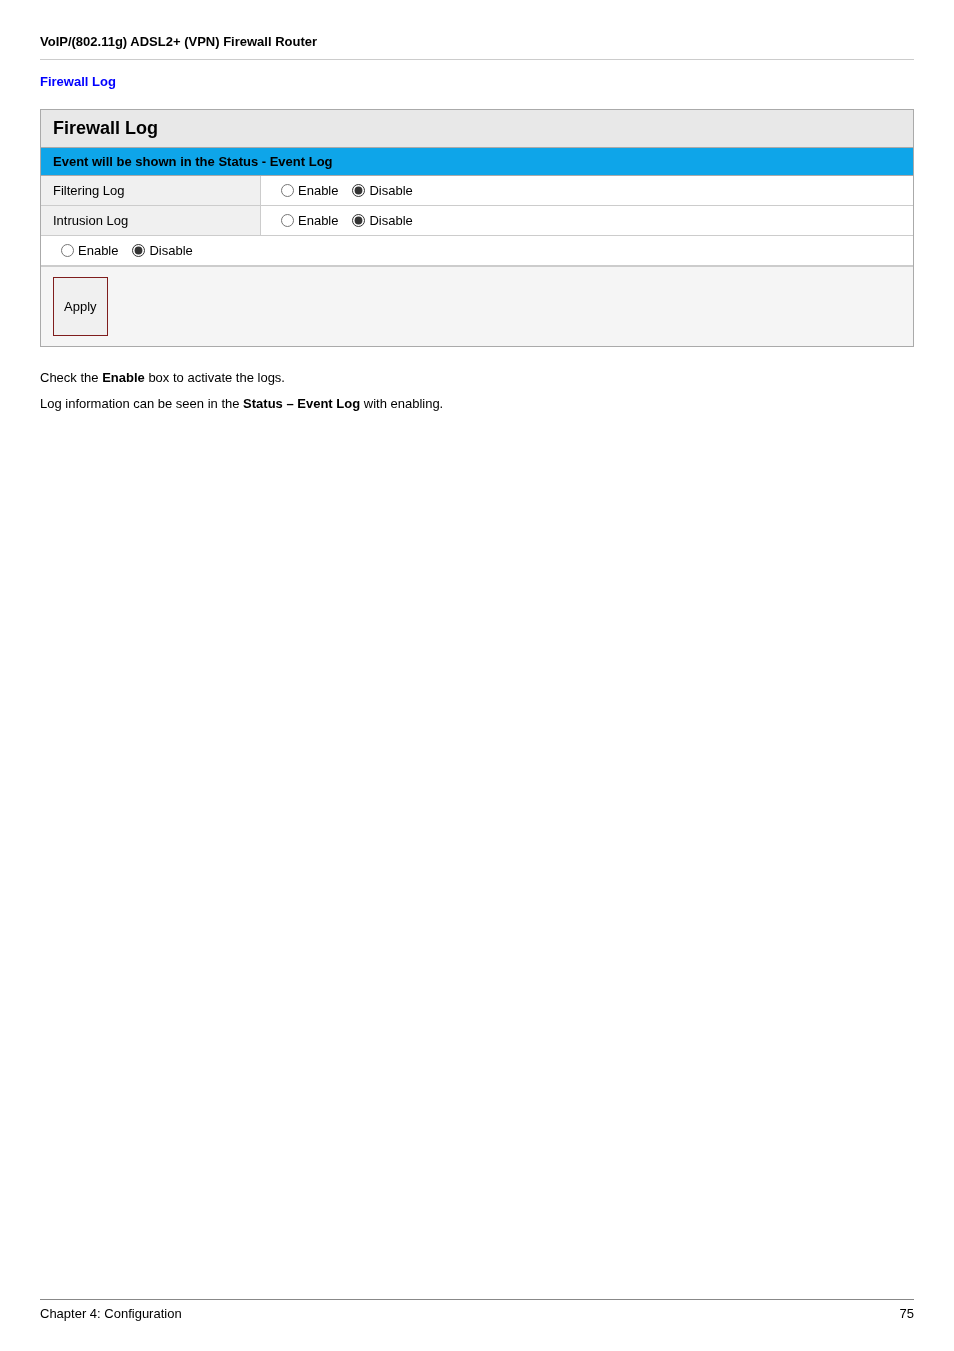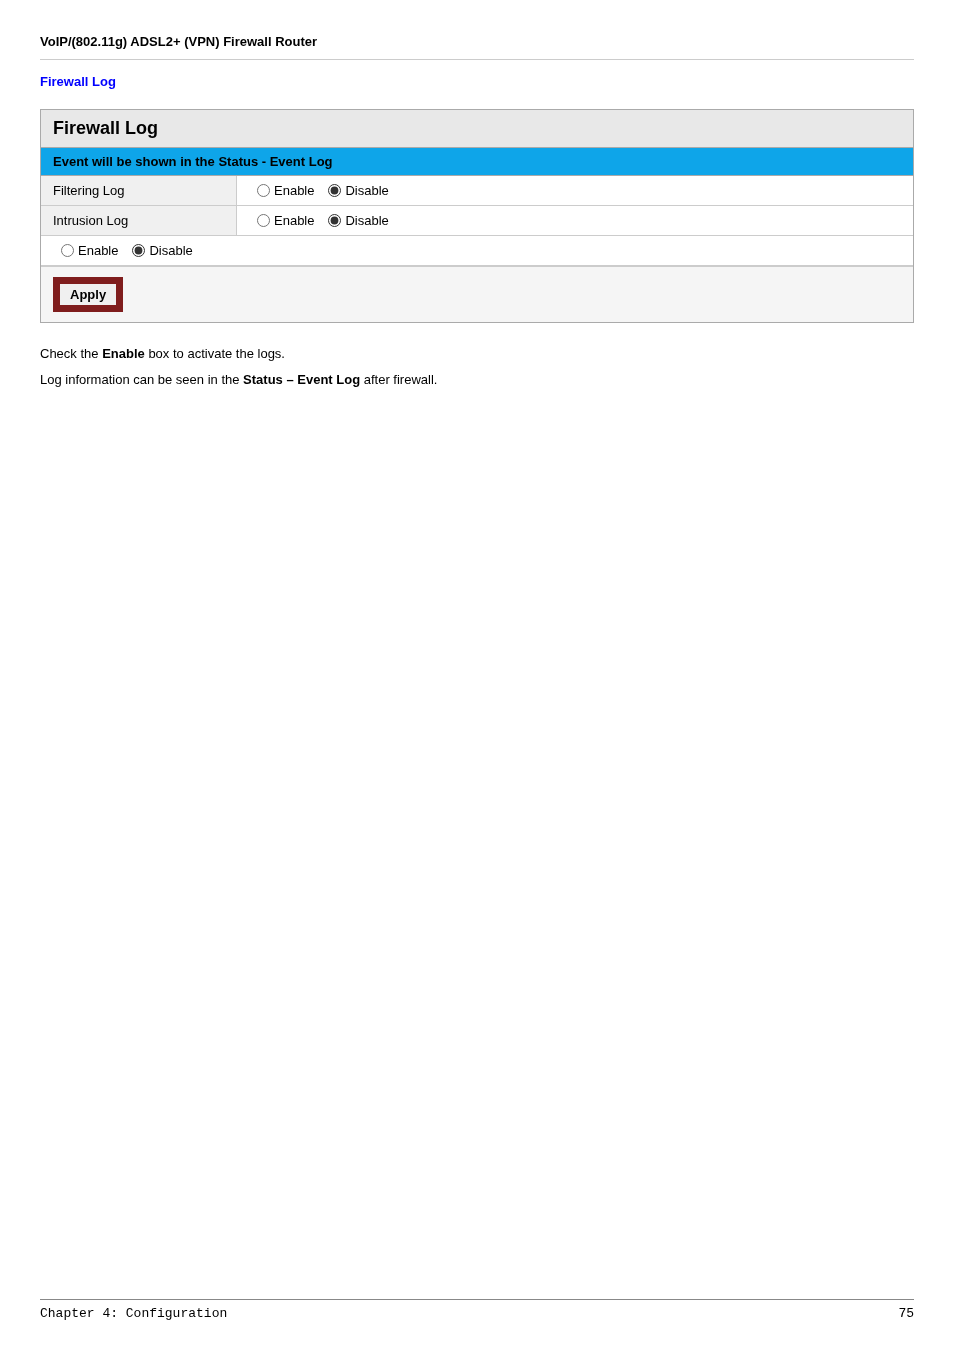--- a/index.html
+++ b/index.html
@@ -53,21 +53,21 @@
     }
     .log-row {
       display: flex;
       align-items: center;
       border-bottom: 1px solid #ccc;
     }
     .log-row:last-of-type {
       border-bottom: none;
     }
     .log-label {
-      width: 196px;
+      width: 220px;
       padding: 7px 12px;
       background: #f0f0f0;
       font-size: 13px;
       border-right: 1px solid #ccc;
     }
     .log-options {
       padding: 7px 20px;
       display: flex;
       align-items: center;
       gap: 14px;
@@ -80,46 +80,44 @@
     }
     .radio-label {
       font-size: 13px;
     }
     .apply-row {
       padding: 10px 12px;
       background: #f5f5f5;
       border-top: 1px solid #ccc;
     }
     .apply-btn {
-      padding: 3px 10px;
+      padding: 21px 10px;
       font-size: 13px;
       background: #f0f0f0;
-      border: 7px solid #7f1d1d;
+      border: 1px solid #7f1d1d;
       cursor: pointer;
-      font-weight: bold;
     }
     .description-section {
       margin-top: 10px;
       font-size: 13px;
       line-height: 1.7;
     }
     .description-section p {
       margin-bottom: 4px;
     }
     .footer-bar {
       position: absolute;
       bottom: 30px;
       left: 40px;
       right: 40px;
       border-top: 1px solid #888;
       display: flex;
       justify-content: space-between;
       padding-top: 6px;
       font-size: 13px;
-      font-family: Liberation Mono, monospace;
     }
     
     input[type="radio"] {
       width: 13px;
       height: 13px;
       accent-color: #333;
     }
   </style>
 </head>
 <body>
@@ -185,21 +183,21 @@
     </div>
 
   </div>
 
   
   <div class="description-section">
     <p>
       <span>Check the </span><strong>Enable</strong><span> box to activate the logs.</span>
     </p>
     <p>
-      <span>Log information can be seen in the </span><strong>Status – Event Log</strong><span> after firewall.</span>
+      <span>Log information can be seen in the </span><strong>Status – Event Log</strong><span> with enabling.</span>
     </p>
   </div>
 
 </div>
 
 <div class="footer-bar">
   <span>Chapter 4: Configuration</span>
   <span>75</span>
 </div>
 

